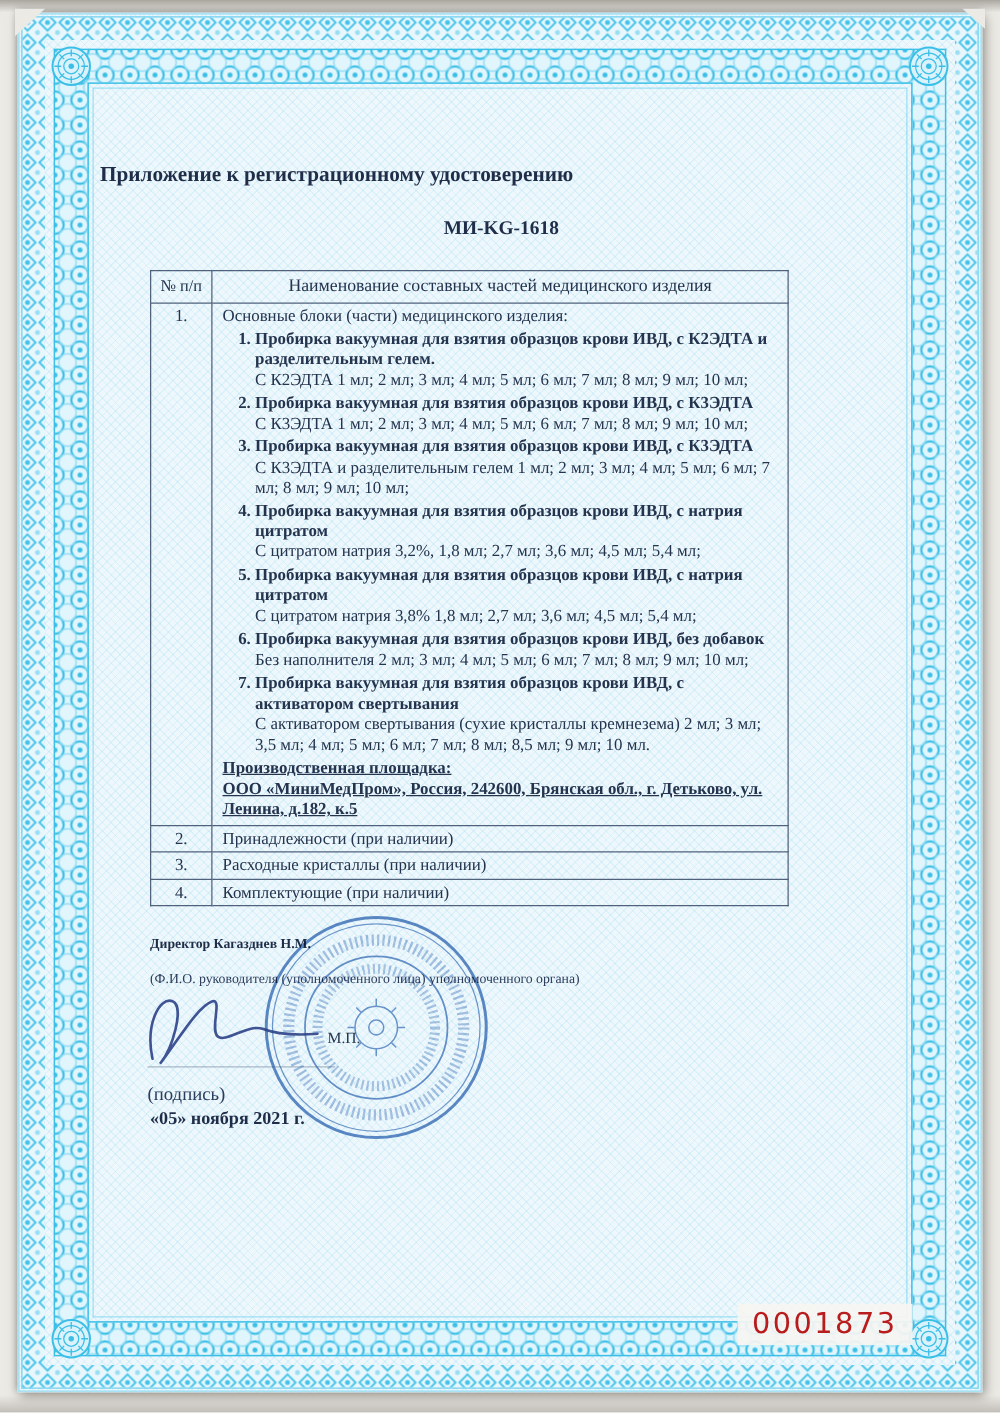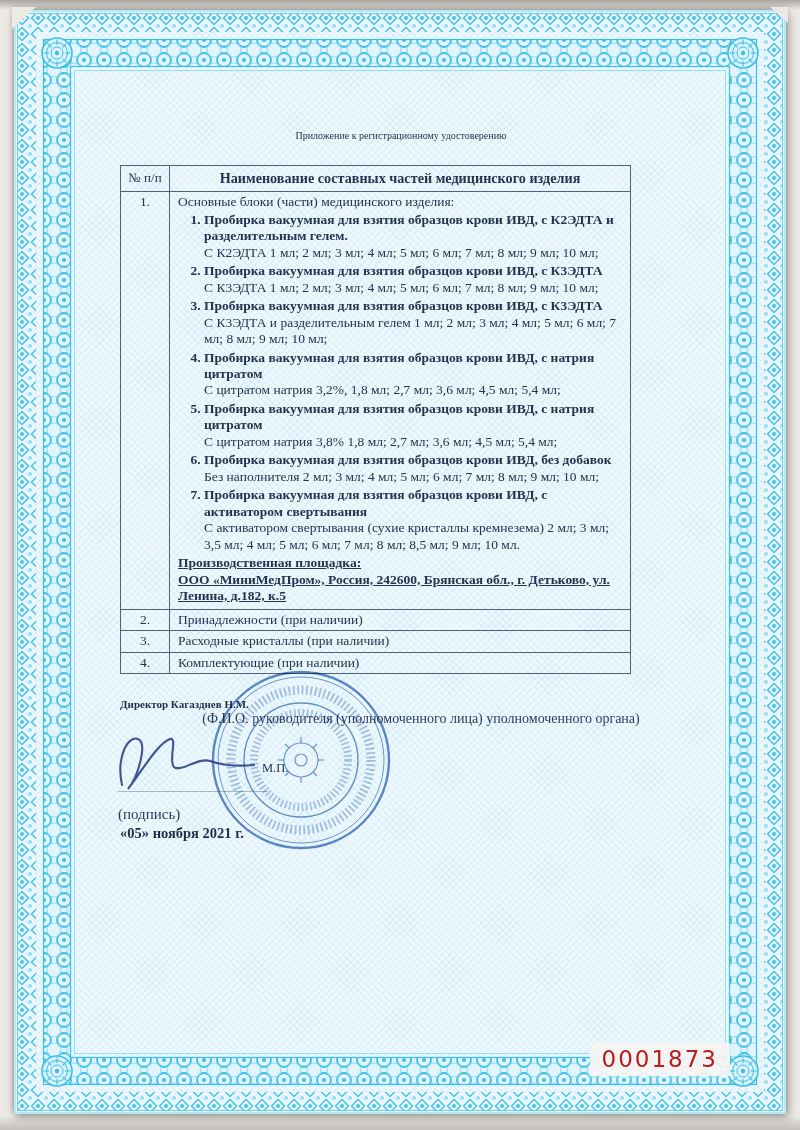--- a/index.html
+++ b/index.html
@@ -24,44 +24,44 @@
   }
   .border-svg{position:absolute;left:0;top:0;width:772px;height:1104px;display:block;}
   .fold{position:absolute;z-index:5;width:0;height:0;}
   .fold-tl{left:12px;top:7px;border-top:22px solid #eceae5;border-right:24px solid transparent;}
   .fold-tr{right:12px;top:7px;border-top:16px solid #eceae5;border-left:18px solid transparent;}
 
   .content{
     position:absolute;left:66px;top:62px;width:642px;height:982px;
     color:#24334e;
   }
-  .title{margin:58px 0 0 0;text-align:center;font-weight:400;font-size:10px;color:#1f2d49;}
+  .title{margin:58px 0 0 0;text-align:left;font-weight:700;font-size:17px;color:#1f2d49;}
   .doc-number{margin:24px 0 0 0;text-align:center;font-weight:700;font-size:15.5px;color:#1f2d49;}
 
   table.main-table{
     margin:24px 0 0 40px;width:511px;
     border-collapse:collapse;
     font-size:13.5px;line-height:1.22;color:#24334e;
   }
   .main-table th,.main-table td{border:1px solid #50617c;}
   .th-num{width:44px;font-weight:400;font-size:13px;padding:2px;text-align:center;line-height:1.15;}
-  .th-name{font-weight:700;font-size:14.2px;padding:4px 6px;text-align:center;}
+  .th-name{font-weight:400;font-size:14.2px;padding:4px 6px;text-align:center;}
   .cell-num{width:44px;text-align:center;vertical-align:top;padding:2px;}
   .cell-main{padding:2px 8px 4px 8px;vertical-align:top;}
   .cell-name{padding:2px 8px;vertical-align:top;}
   .intro-line{margin:0;}
   ol.components{margin:1px 0 2px 0;padding-left:26px;}
   ol.components li{margin:0 0 2px 0;font-weight:700;}
   .item-title{display:block;font-weight:700;}
   .item-desc{display:block;font-weight:400;}
   .prod{font-weight:700;text-decoration:underline;}
 
   .footer{margin:24px 0 0 40px;position:relative;color:#24334e;}
   .director{font-weight:700;font-size:11px;color:#1f2d49;}
-  .director-note{font-size:14px;margin-top:1px;color:#2c3c5c;text-align:center;}
+  .director-note{font-size:11px;margin-top:16px;color:#2c3c5c;}
   .sig-row{position:relative;height:96px;}
   .signature-svg{position:absolute;left:-8px;top:0;}
   .mp{position:absolute;left:142px;top:34px;font-size:12.5px;}
   .stamp-svg{position:absolute;left:88px;top:-60px;mix-blend-mode:multiply;pointer-events:none;}
   .sig-note{position:absolute;left:-2px;top:64px;width:150px;font-size:15px;color:#2c3c5c;
     border-top:1px solid rgba(70,90,120,.4);padding-top:14px;}
   .date{font-weight:700;font-size:14.5px;margin-top:2px;color:#1f2d49;}
 
   .serial{
     position:absolute;right:56px;bottom:38px;
@@ -128,20 +128,21 @@
       <rect x="56.5" y="56.5" width="659" height="991" fill="none" stroke="#3bbfe7" stroke-width="1.2"></rect>
       <rect x="60.5" y="60.5" width="651" height="983" fill="none" stroke="#9adef2" stroke-width="1"></rect>
       <use href="#rosette" x="43" y="43"></use>
       <use href="#rosette" x="729" y="43"></use>
       <use href="#rosette" x="43" y="1061"></use>
       <use href="#rosette" x="729" y="1061"></use>
     </svg>
 
     <div class="content">
       <div class="title">Приложение к регистрационному удостоверению</div>
+      <div class="doc-number">МИ-KG-1618</div>
 
       <table class="main-table">
         <thead>
           <tr>
             <th class="th-num">№ п/п</th>
             <th class="th-name">Наименование составных частей медицинского изделия</th>
           </tr>
         </thead>
         <tbody id="table-body">
           <tr>

